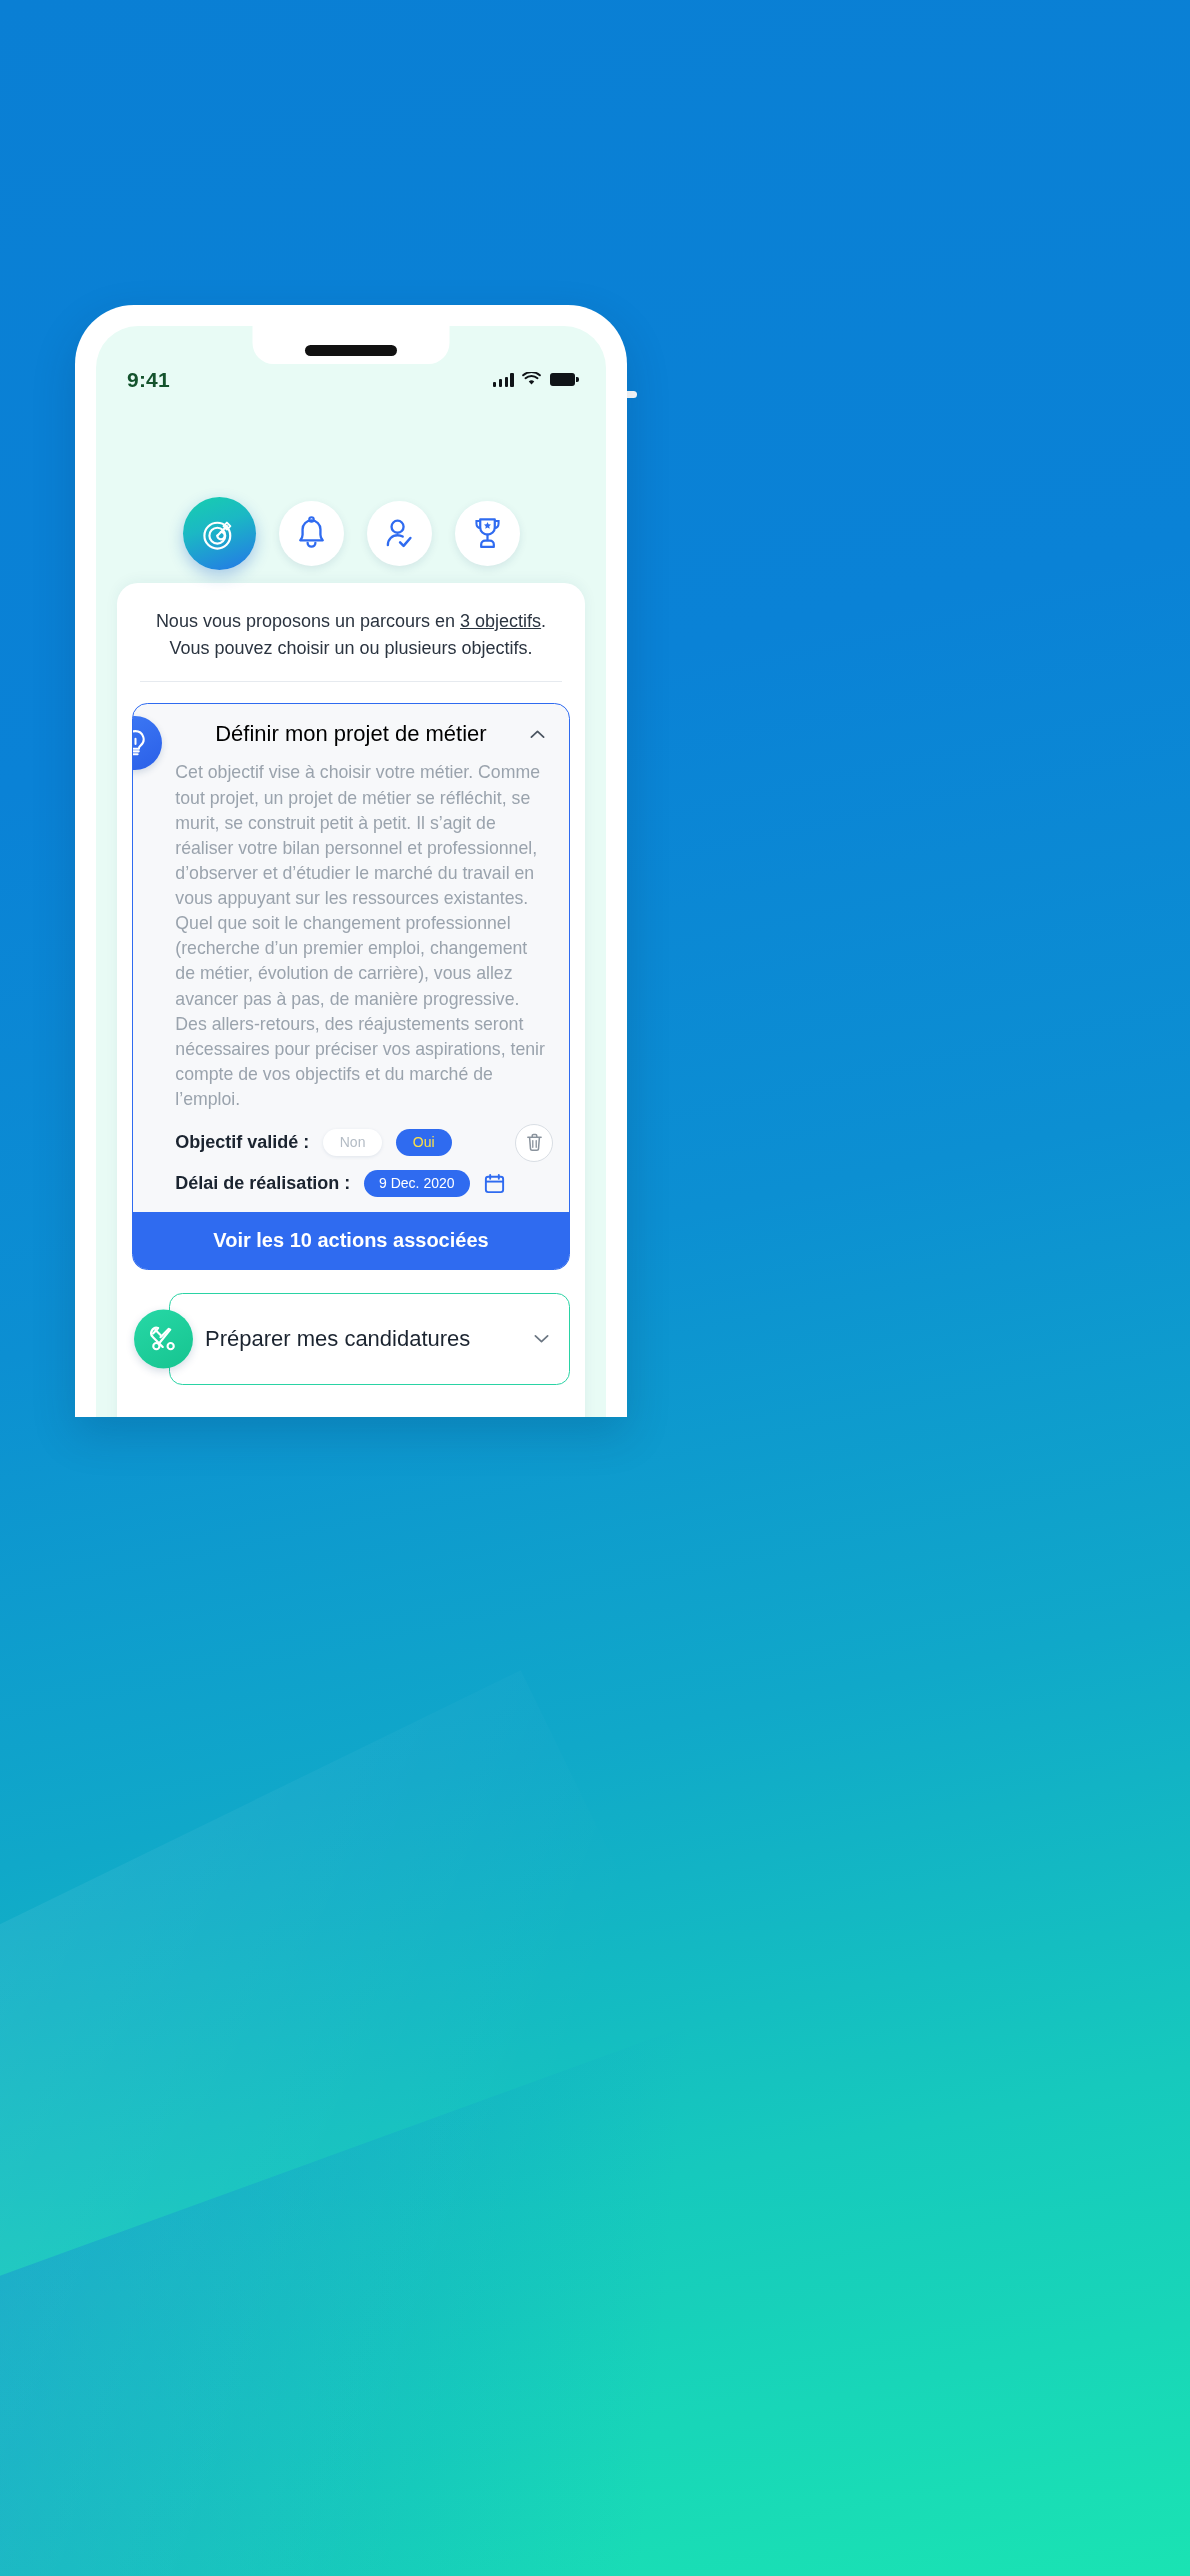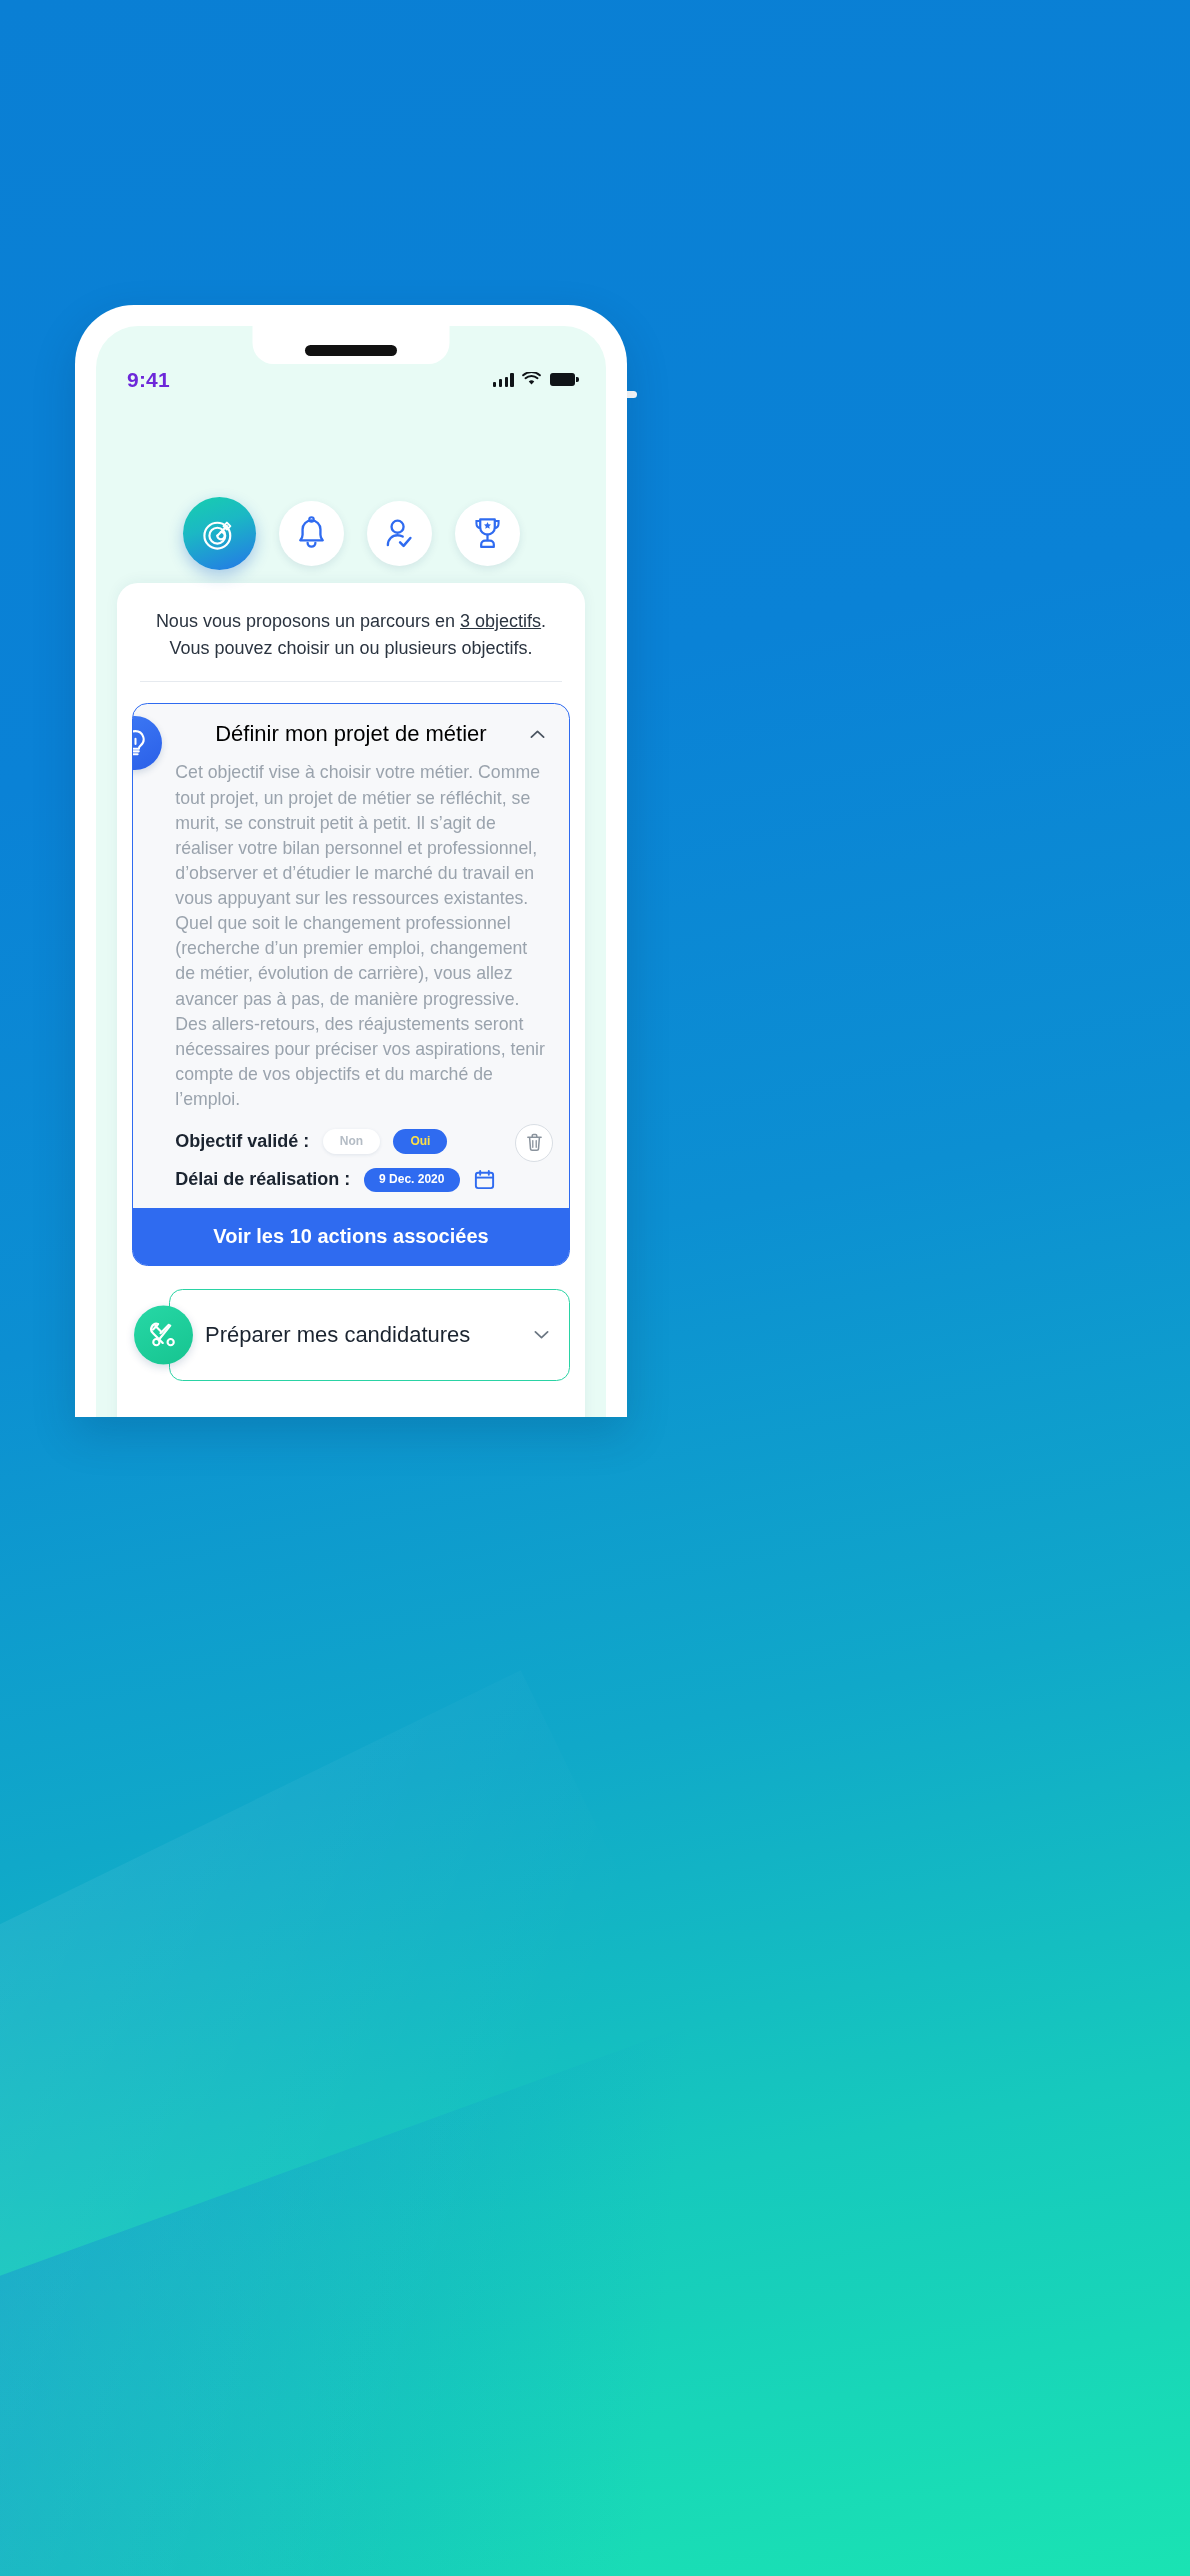--- a/index.html
+++ b/index.html
@@ -127,21 +127,21 @@
     height: 35px;
     display: flex;
     align-items: center;
     justify-content: space-between;
     padding: 0 31px;
     z-index: 7;
   }
   .status-time {
     font-size: 21px;
     font-weight: 600;
-    color: #6d28d9;
+    color: #14532d;
     letter-spacing: 0.2px;
   }
   .status-icons { display: flex; align-items: center; gap: 8.6px; }
   .bars { display: flex; align-items: flex-end; gap: 2.4px; height: 15.3px; }
   .bars i { display: block; width: 3.4px; background: #101418; border-radius: 1px; }
   .bars i:nth-child(1){ height: 4.8px; }
   .bars i:nth-child(2){ height: 7.7px; }
   .bars i:nth-child(3){ height: 10.5px; }
   .bars i:nth-child(4){ height: 14.4px; }
   .battery {
@@ -277,22 +277,22 @@
     margin-bottom: 13.4px;
     gap: 13.4px;
   }
   .row:last-child { margin-bottom: 0; }
   .row-label {
     font-size: 18px; color: #1b2430; font-weight: 700;
   }
   .chip {
     padding: 5.8px 17px;
     border-radius: 17px;
-    font-size: 12px;
-    font-weight: 700;
+    font-size: 14px;
+    font-weight: 400;
     line-height: 1.1;
   }
   .chip-off { background: #ffffff; color: #b4bcc5; box-shadow: 0 1px 3.8px rgba(20,60,110,0.10); }
   .chip-on  { background: #2f6bf0; color: #fde047; }
   .chip-date{ background: #2f6bf0; color: #ffffff; padding: 5.8px 15.3px; }
   .trash {
     position: absolute; right: 15.3px; top: 7.7px;
     width: 38px; height: 38px;
     border-radius: 50%;
     border: 1px solid #d9dee4;

